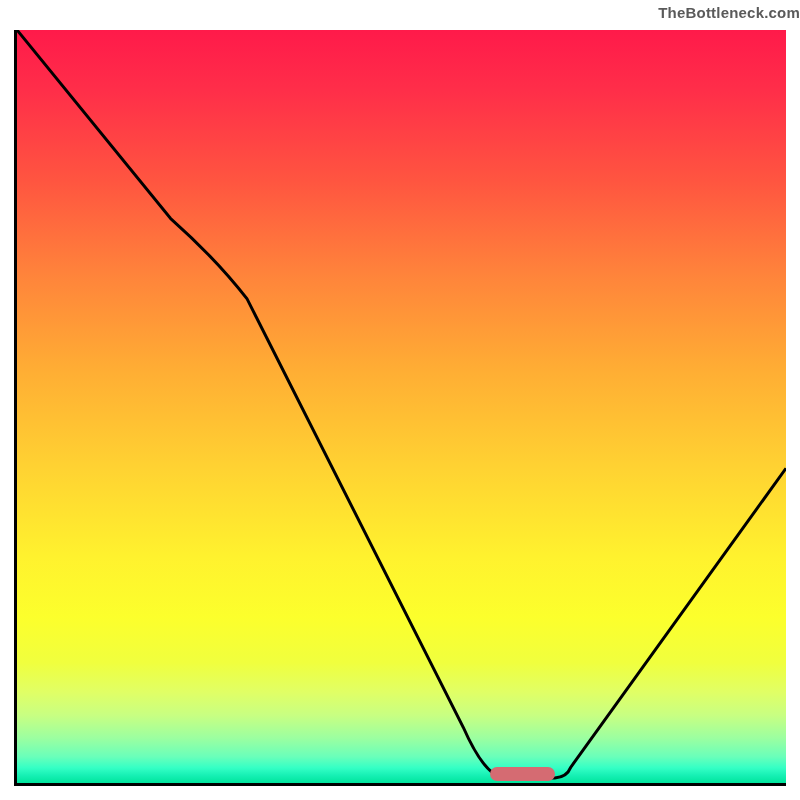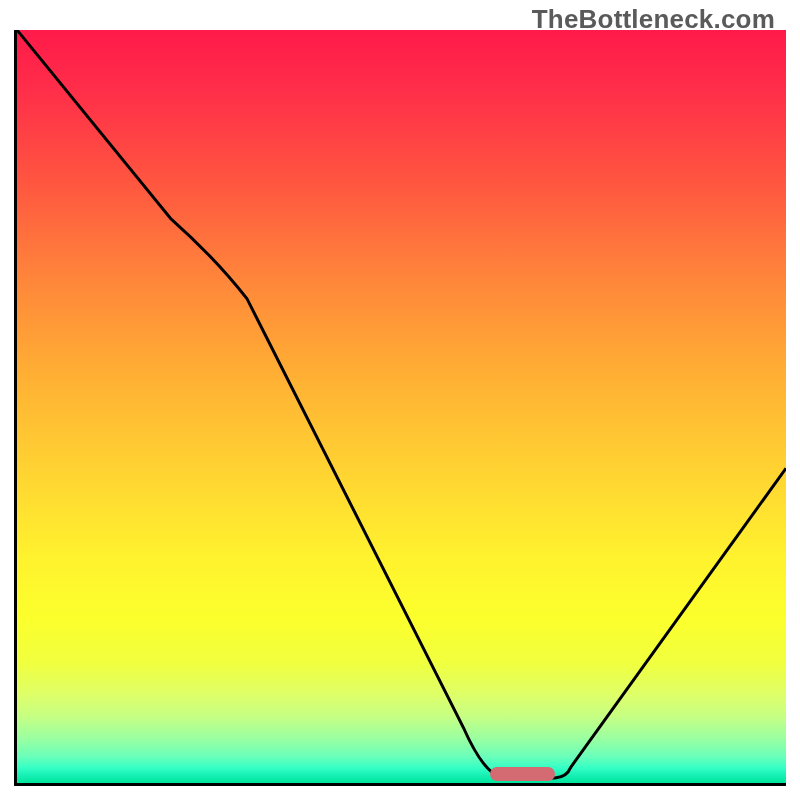--- a/index.html
+++ b/index.html
@@ -6,22 +6,22 @@
   body {
     width: 800px;
     height: 800px;
     background: #ffffff;
     position: relative;
     font-family: Arial, sans-serif;
   }
   .watermark {
     position: absolute;
     top: 4px;
-    right: 25px;
-    font-size: 26px;
+    right: 0;
+    font-size: 15px;
     font-weight: bold;
     color: #5a5a5a;
     letter-spacing: 0.2px;
   }
   .plot-area {
     position: absolute;
     top: 30px;
     left: 14px;
     width: 772px;
     height: 756px;

